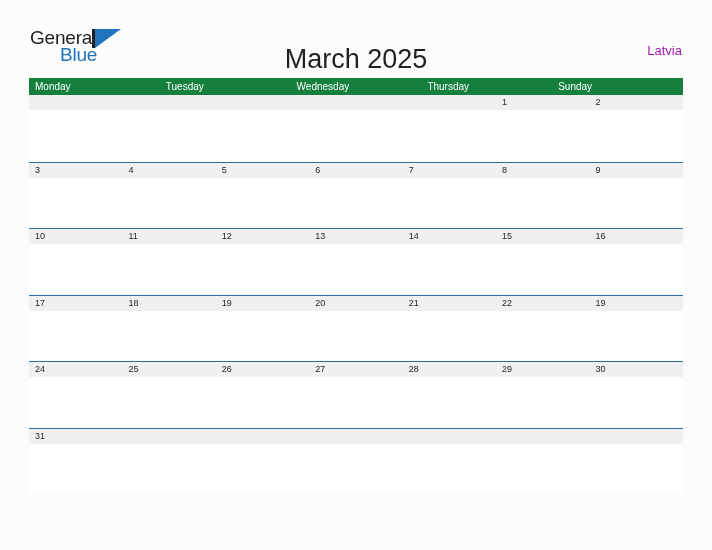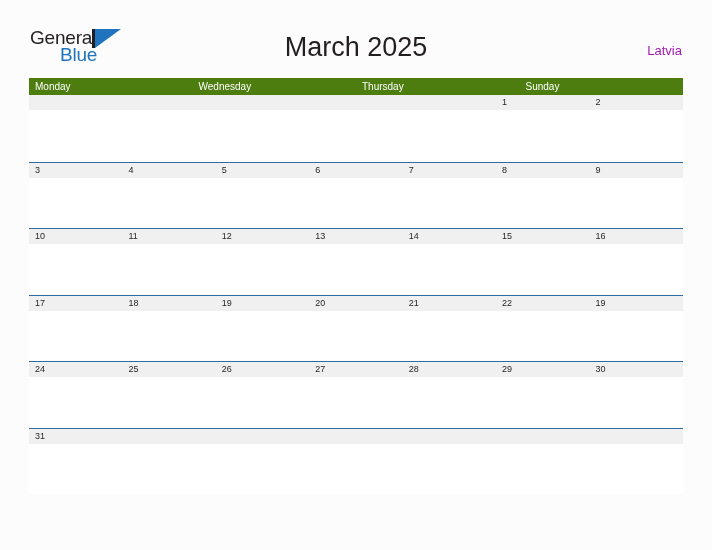--- a/index.html
+++ b/index.html
@@ -71,41 +71,41 @@
   .title {
     position: absolute;
     left: 0;
     right: 0;
     top: 31px;
     text-align: center;
     font-size: 27px;
     color: #231f20;
     line-height: 32px;
     font-weight: normal;
-    margin: 0;
+    margin: 12px;
   }
   .country {
     position: absolute;
     right: 30px;
     top: 43px;
     font-size: 13px;
     color: #a21caf;
     line-height: 16px;
   }
 
   
   .calendar {
     position: absolute;
     left: 29px;
     top: 78px;
     width: 654px;
   }
   .weekdays {
     display: flex;
-    background: #4d7c0f;
+    background: #15803d;
     height: 17px;
   }
   .weekday {
     flex: 1 1 0;
     color: #ffffff;
     font-size: 10px;
     line-height: 17px;
     padding-left: 6px;
     box-sizing: border-box;
     white-space: nowrap;
@@ -155,20 +155,21 @@
 
     <h1 class="title">March 2025</h1>
 
     <div class="country">Latvia</div>
 
   </div>
 
   <div class="calendar">
     <div class="weekdays">
         <div class="weekday">Monday</div>
+        <div class="weekday">Tuesday</div>
         <div class="weekday">Wednesday</div>
         <div class="weekday">Thursday</div>
         <div class="weekday">Sunday</div>
       </div>
     <div class="weeks">
         <div class="week">
           <div class="week-dates">
             <div class="day-num empty"></div>
             <div class="day-num empty"></div>
             <div class="day-num empty"></div>

